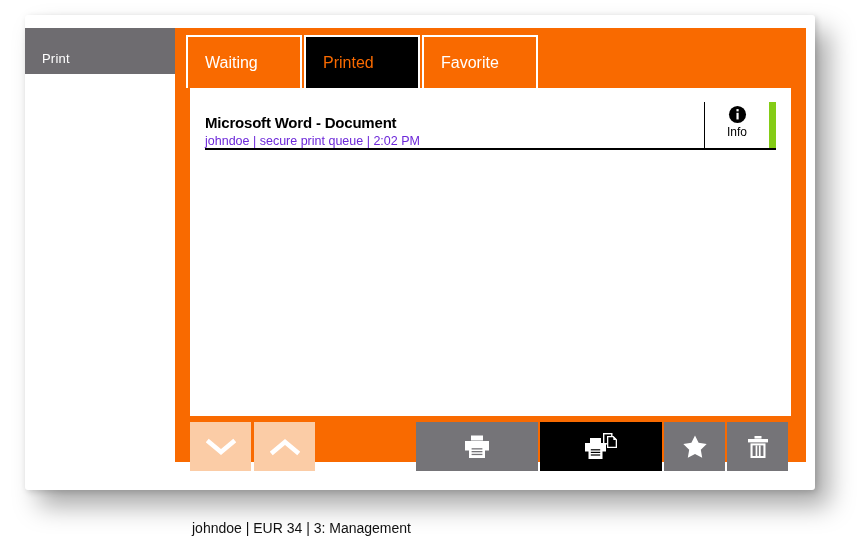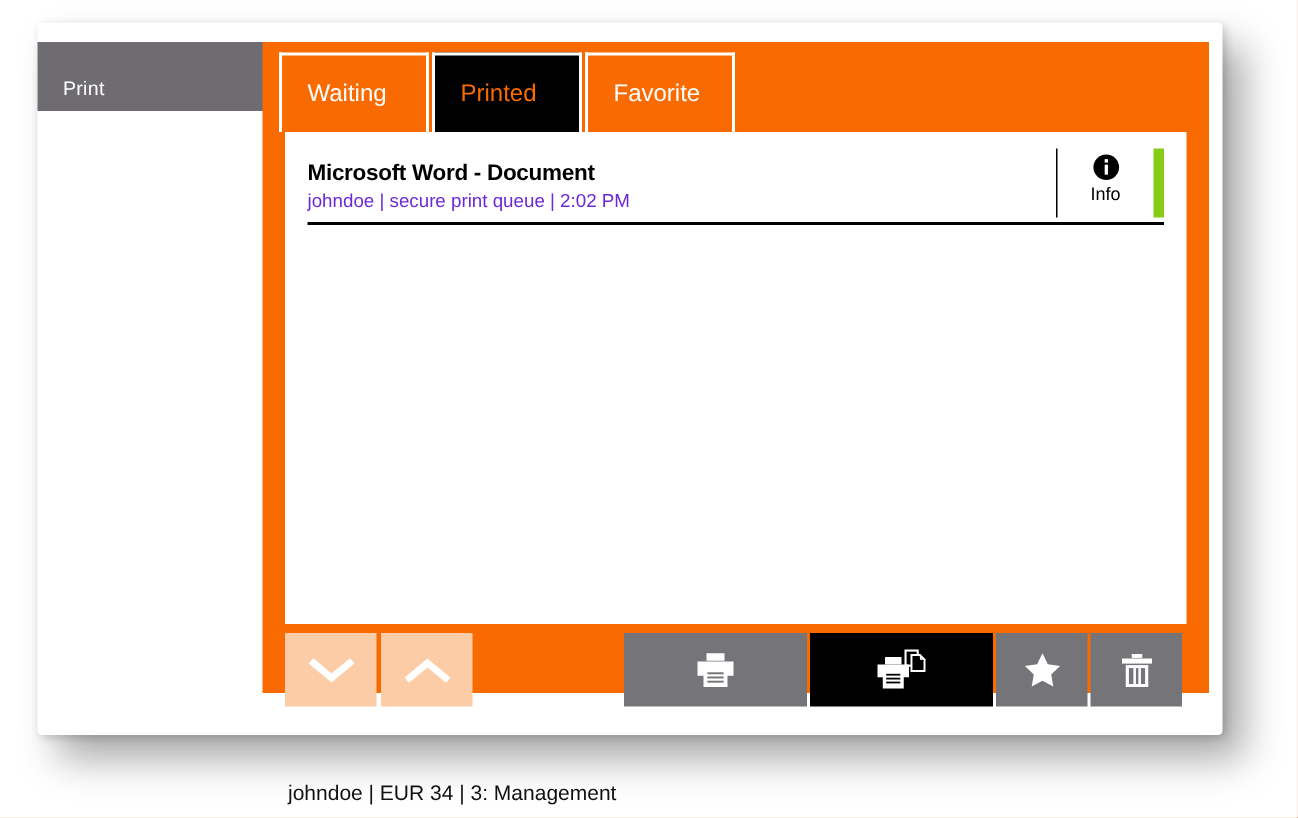--- a/index.html
+++ b/index.html
@@ -64,21 +64,21 @@
 
   
   #tab-strip {
     position: absolute;
     left: 11px;
     top: 7px;
     height: 53px;
     display: flex;
   }
   .tab {
-    width: 100px;
+    width: 116px;
     height: 53px;
     box-sizing: border-box;
     border: 2px solid #ffffff;
     border-bottom: none;
     display: flex;
     align-items: center;
     padding-left: 17px;
     font-size: 16px;
   }
   .tab + .tab { margin-left: 2px; }
@@ -102,21 +102,21 @@
   }
 
   
   #list-row {
     position: absolute;
     left: 15px;
     top: 8px;
     width: 571px;
     height: 52px;
     display: flex;
-    align-items: center;
+    align-items: flex-end;
     border-bottom: 2px solid #000000;
   }
   #row-text {
     flex: 1;
     padding-top: 4px;
   }
   #row-title {
     font-size: 15px;
     font-weight: bold;
     color: #000000;

